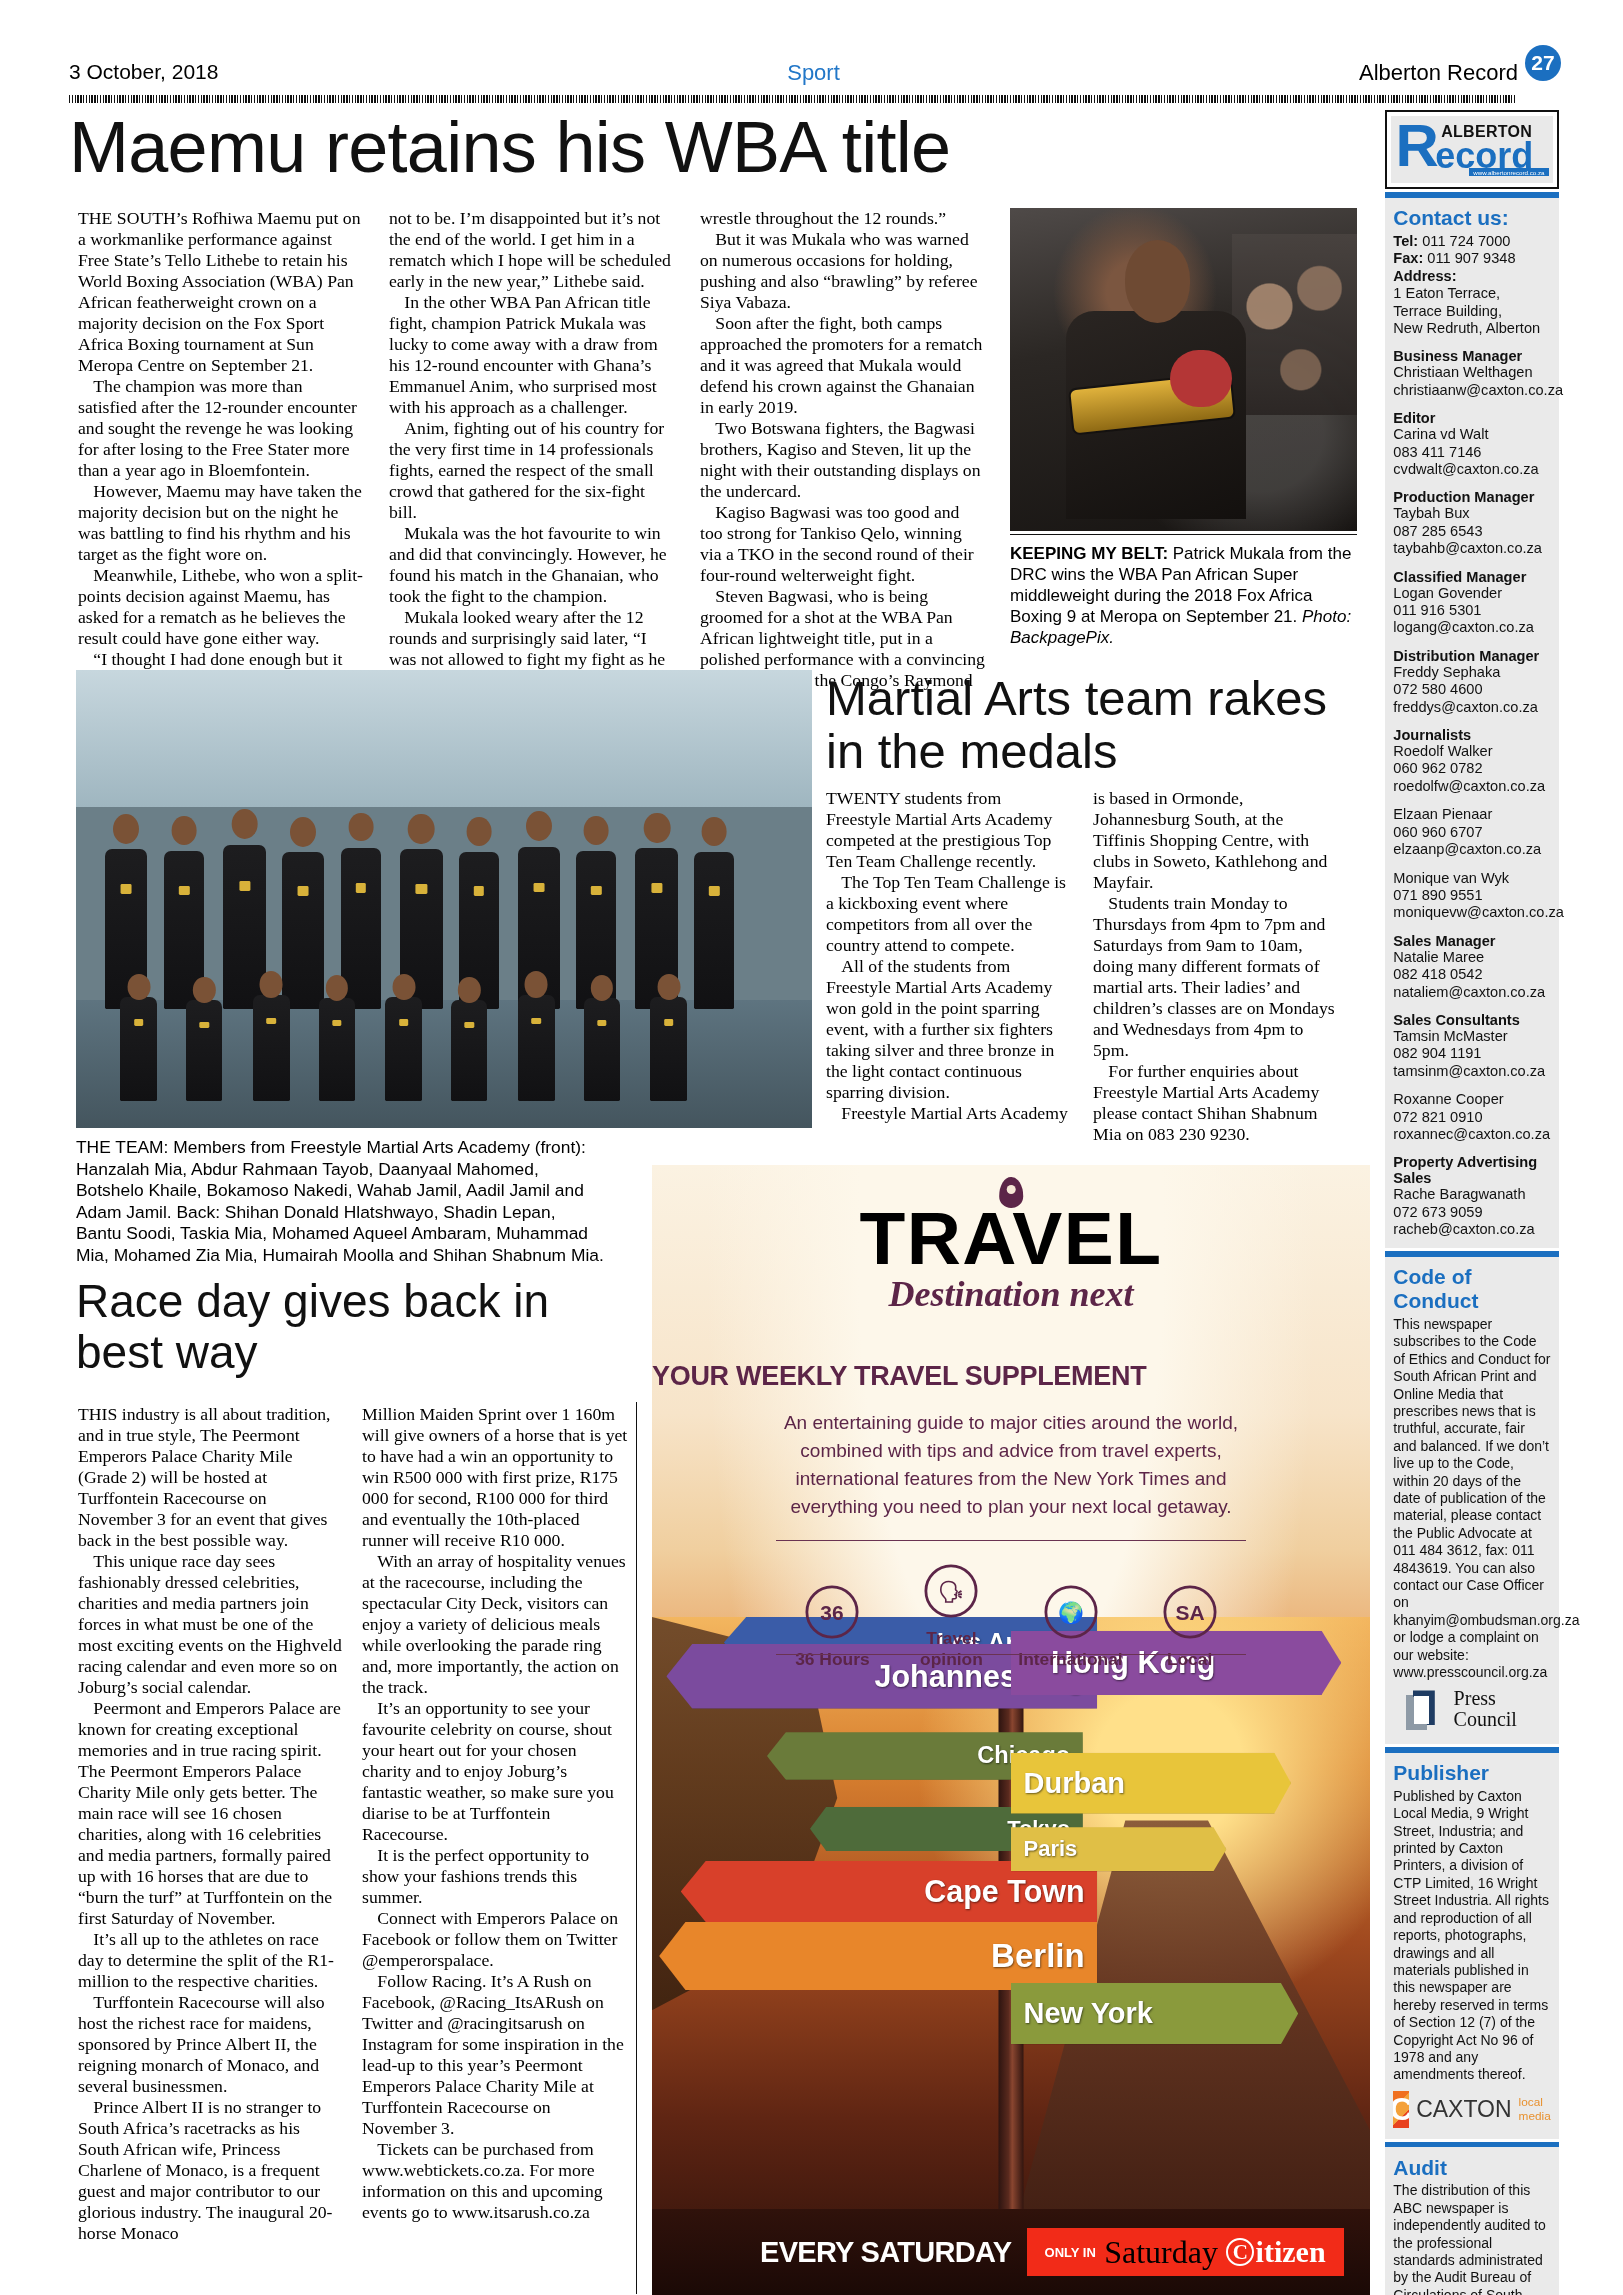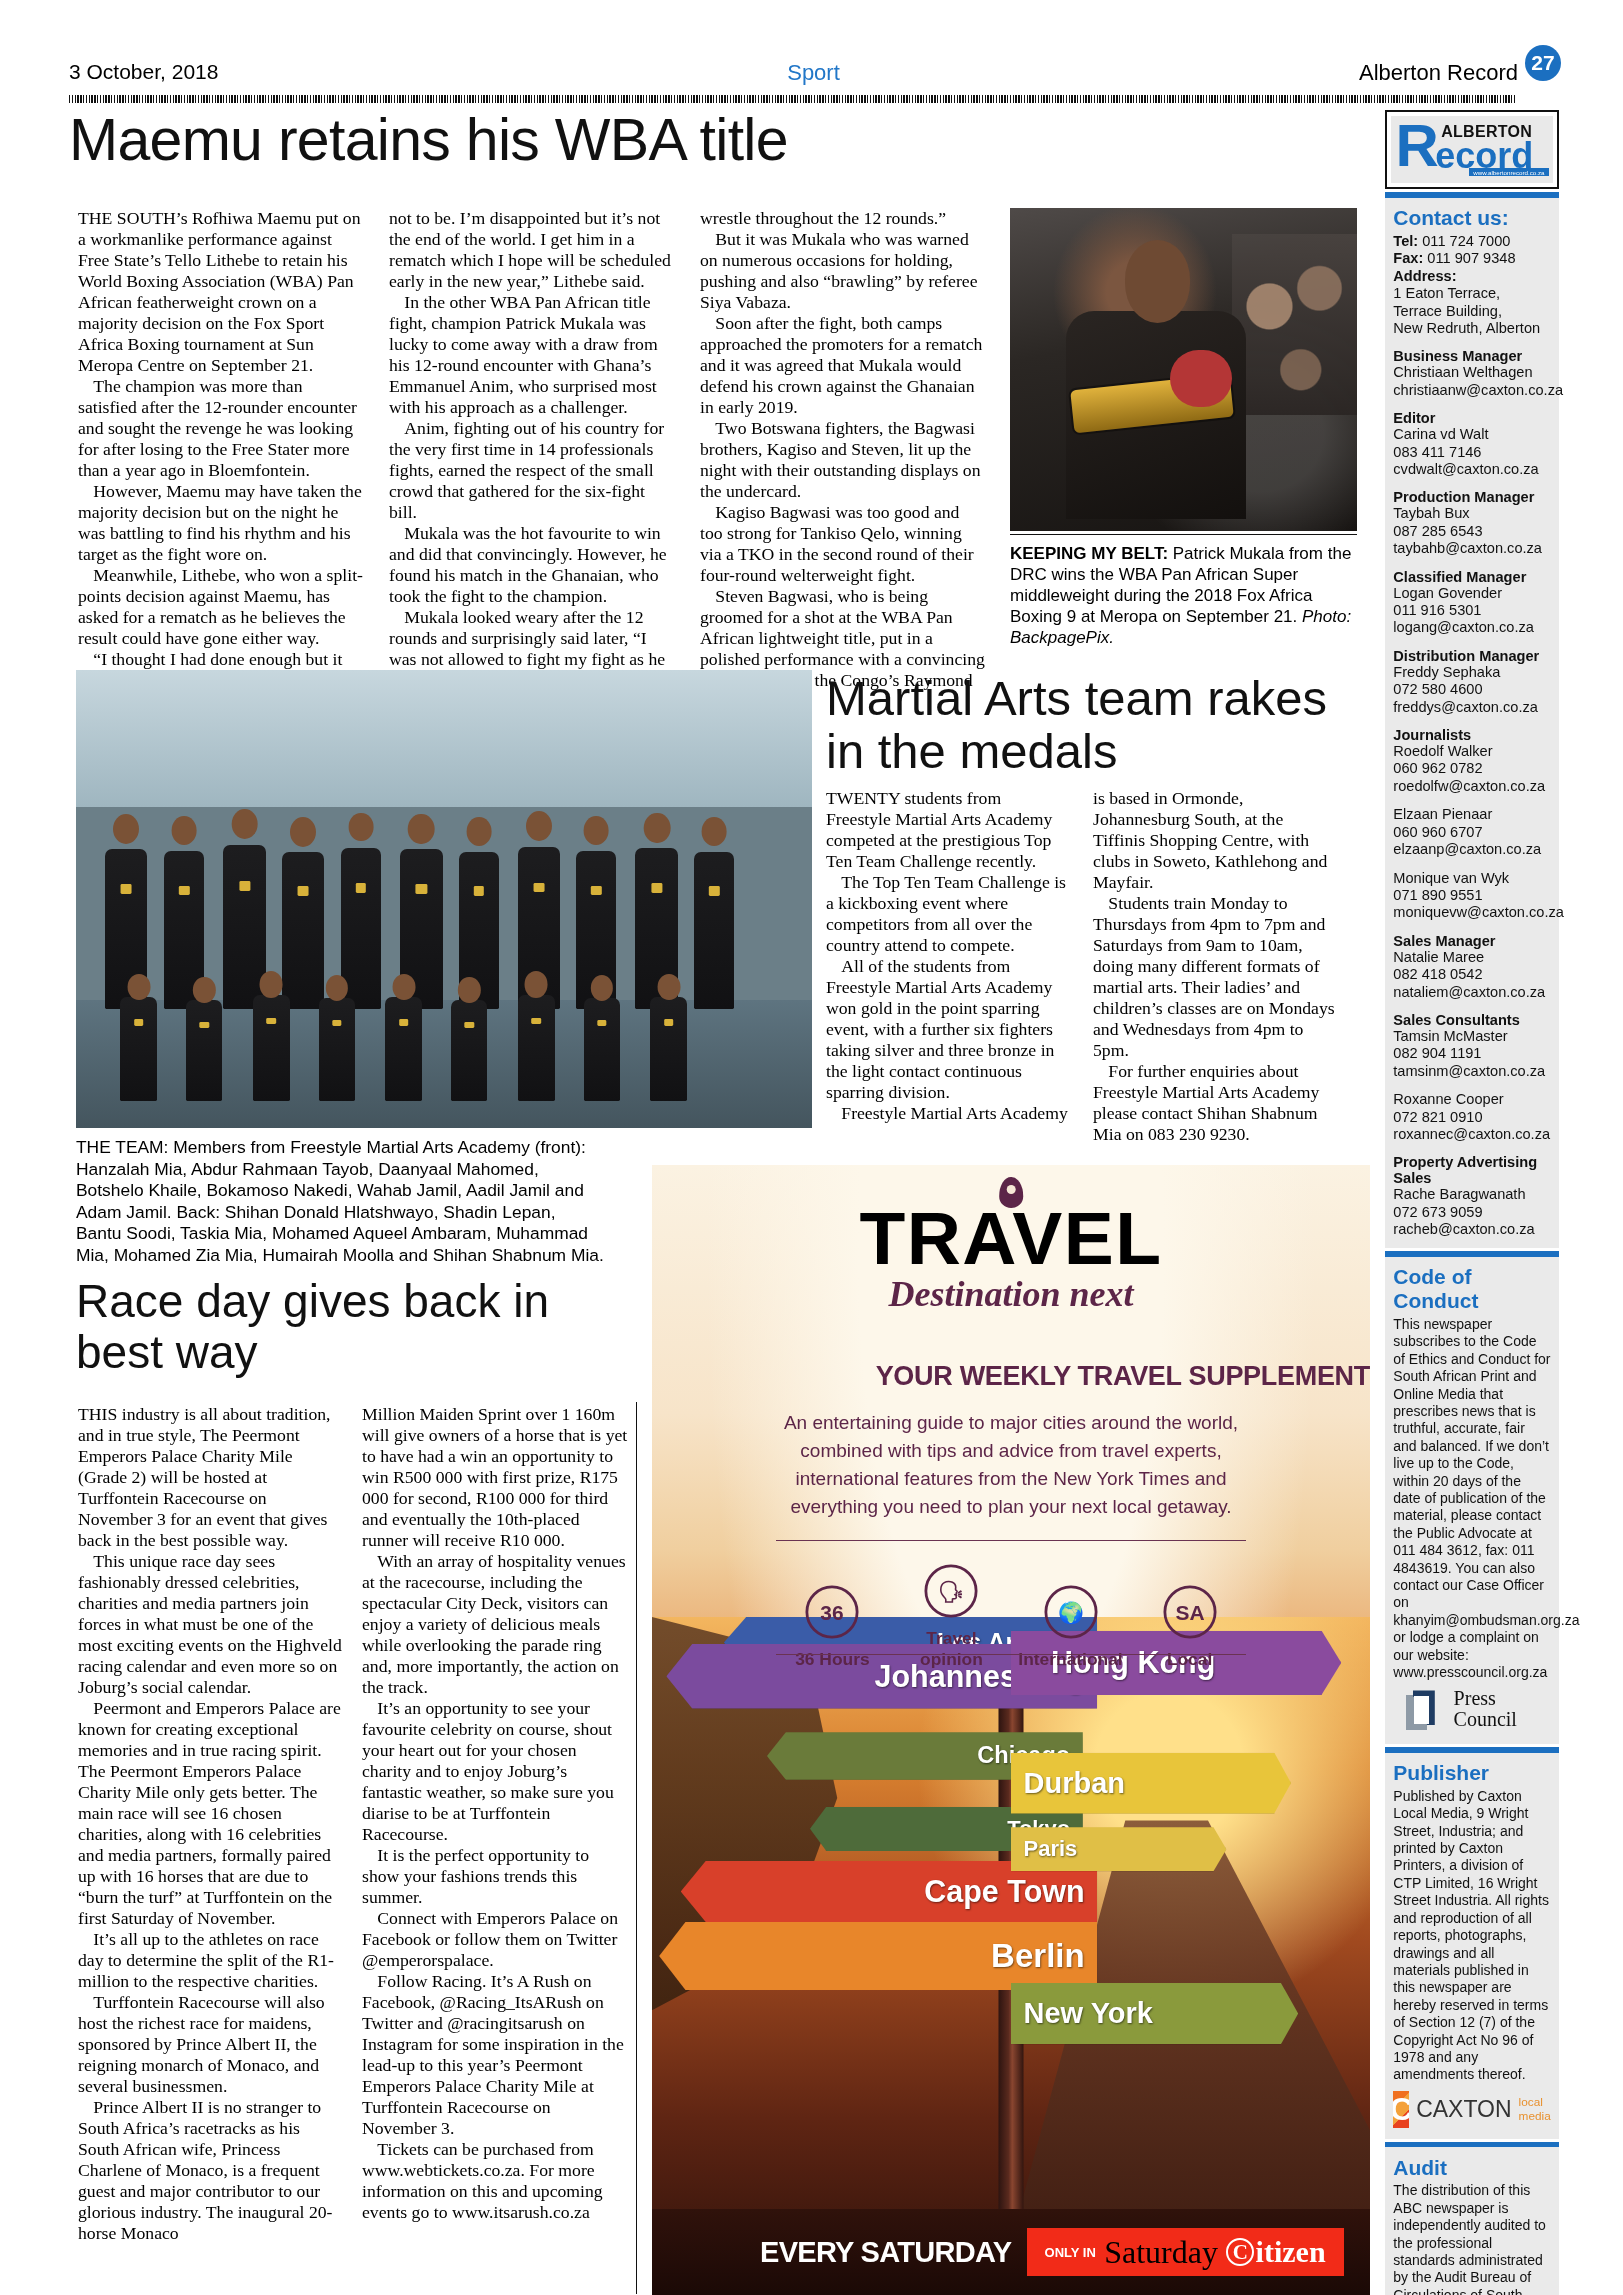--- a/index.html
+++ b/index.html
@@ -34,21 +34,21 @@
   }
   .rule-top {
     position: absolute; left: 69px; top: 95px; width: 1447px; height: 7.6px;
     background: repeating-linear-gradient(90deg,#111 0px,#111 1.4px,#fff 1.4px,#fff 2.8px);
   }
 
   
   .headline-main {
     position: absolute; left: 69px; top: 110px; width: 1124px;
     font-family: "Liberation Sans", sans-serif;
-    font-weight: 300; font-size: 59px; letter-spacing: -0.7px;
+    font-weight: 300; font-size: 72px; letter-spacing: -0.7px;
     color: #111; line-height: 1.05; white-space: nowrap;
   }
 
   
   .col { position: absolute; font-family: "Liberation Serif", serif; }
   .body-text { font-size: 17.7px; line-height: 21px; color: #000; text-align: left; }
   .body-text p { text-indent: 15.3px; margin: 0; }
   .body-text p.first { text-indent: 0; }
   .box-c1 { left: 78px;  top: 208px; width: 286px; }
   .box-c2 { left: 389px;  top: 208px; width: 286px; }
@@ -215,21 +215,21 @@
   }
   .ta-pin::after {
     content:""; position: absolute; left: 50%; top: 7.6px; transform: translateX(-50%);
     width: 9px; height: 9px; border-radius: 50%; background: #f6e8d6;
   }
   .ta-dest {
     font-family: "Liberation Serif", serif; font-style: italic; font-weight: bold;
     font-size: 36px; color: #5c2548; margin-top: -2.8px;
   }
   .ta-sub {
-    position: absolute; left: 0; right: 0; top: 196px; text-align: right;
+    position: absolute; left: 0; right: 0; top: 196px; text-align: left;
     font-family: "Liberation Sans", sans-serif; font-weight: bold;
     font-size: 27px; color: #5c2548; letter-spacing: -0.3px;
   }
   .ta-blurb {
     position: absolute; left: 125px; right: 125px; top: 244px; text-align: center;
     font-family: "Liberation Sans", sans-serif; font-size: 19px; line-height: 28px;
     color: #5c2548;
   }
   .ta-hr {
     position: absolute; left: 124px; right: 124px; height: 1.4px; background: #6a3352;

